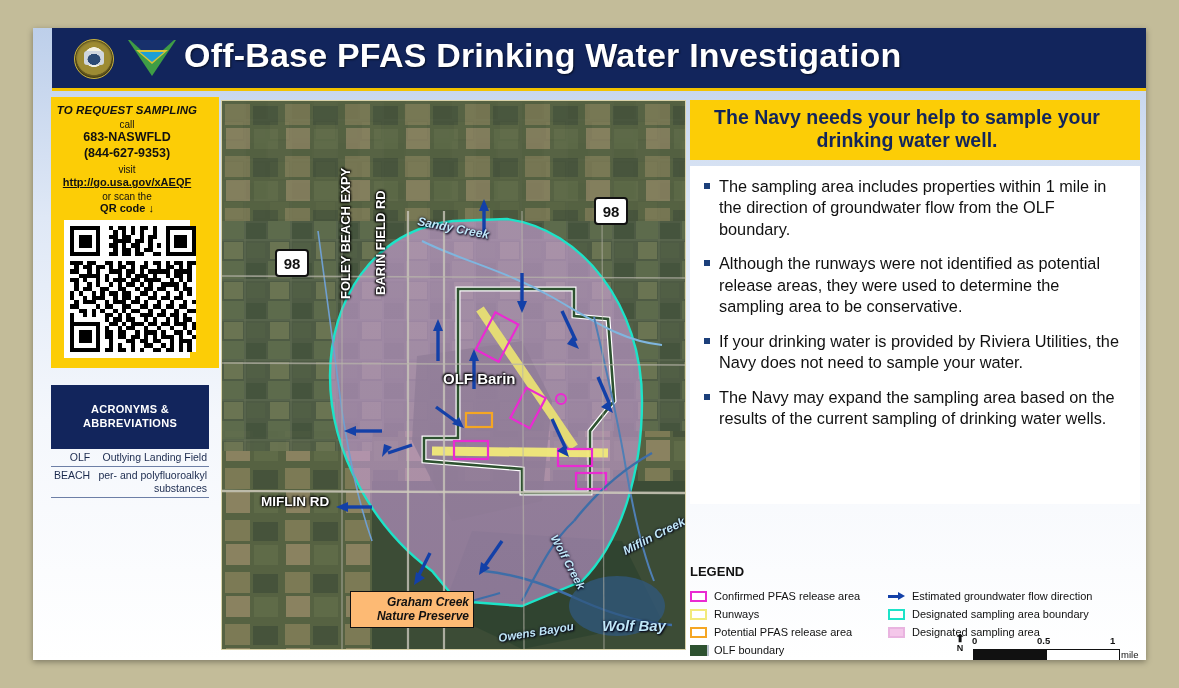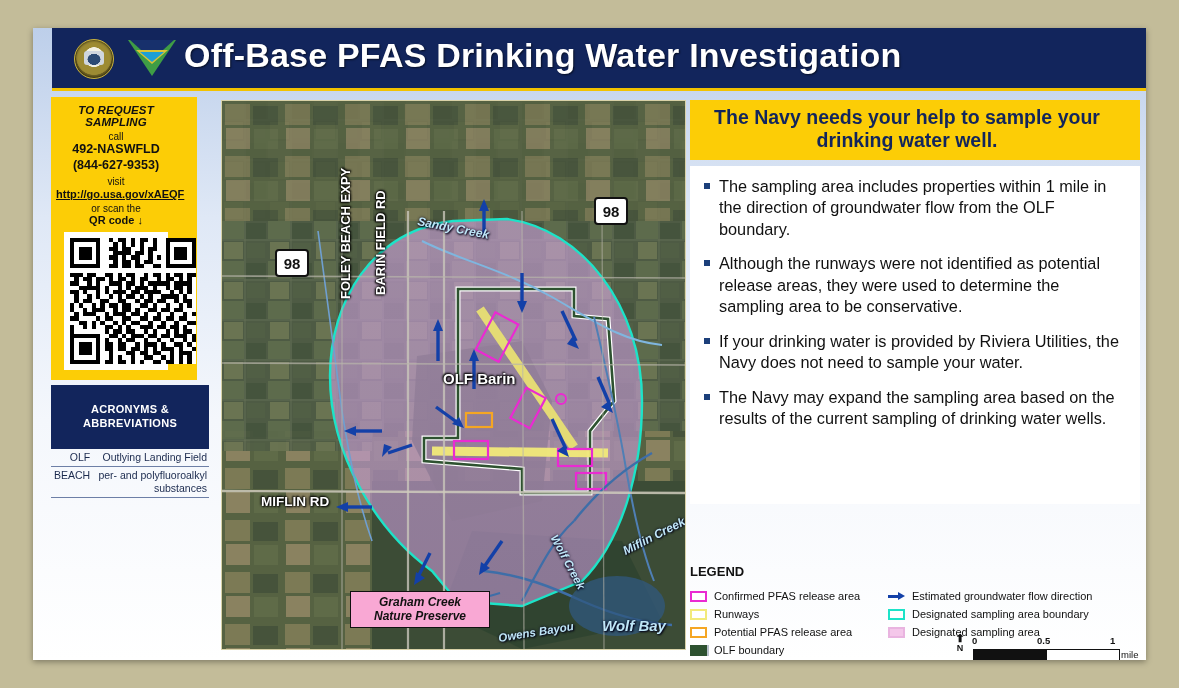--- a/index.html
+++ b/index.html
@@ -37,21 +37,21 @@
     border-top:20px solid #17306c;}
   .tri3{position:absolute;left:84px;top:22px;width:0;height:0;
     border-left:16px solid transparent;border-right:16px solid transparent;
     border-top:14px solid #d9c437;}
   .tri4{position:absolute;left:88px;top:24px;width:0;height:0;
     border-left:12px solid transparent;border-right:12px solid transparent;
     border-top:10px solid #1d9fd6;}
   
   .leftcol{position:absolute;left:7px;top:69px;width:183px;height:556px;}
   .req{
-    position:absolute;left:11px;top:0px;width:146px;
+    position:absolute;left:11px;top:0px;width:168px;
     background:#fccd06;border:2px solid #fccd06;
     text-align:center;padding:5px 19px 8px 3px;box-sizing:border-box;
   }
   .req-h{font-style:italic;font-weight:bold;font-size:11.5px;color:#111;letter-spacing:.1px;}
   .req-sm{font-size:10px;color:#111;margin-top:3px;}
   .req-b{font-size:12.5px;font-weight:bold;color:#111;line-height:1.25;}
   .req-link{font-size:11px;font-weight:bold;color:#111;text-decoration:underline;display:block;margin-top:1px;}
   .req-qr-lbl{font-size:11px;font-weight:bold;color:#111;}
   .qrwrap{background:#fff;margin:6px 8px 0 8px;padding:6px;}
   .qr{width:126px;height:126px;display:block;}
@@ -69,22 +69,22 @@
   .pgno{position:absolute;left:188px;top:624px;width:463px;text-align:center;
     font-size:10px;font-style:italic;font-weight:bold;color:#1e3c7b;}
   
   .mlbl{position:absolute;color:#fff;font-weight:bold;white-space:nowrap;
     text-shadow:0 0 3px #000,1px 1px 2px #000,-1px -1px 2px #000;pointer-events:none;}
   .mlbl-water{position:absolute;color:#bfe6f7;font-weight:bold;font-style:italic;white-space:nowrap;
     text-shadow:0 0 3px #002,1px 1px 2px #001;pointer-events:none;}
   .shield{position:absolute;width:30px;height:24px;background:#fff;border-radius:4px;
     border:2px solid #111;display:flex;align-items:center;justify-content:center;
     font-size:15px;font-weight:bold;color:#111;}
-  .callout{position:absolute;background:#f9a8d4;border:1.5px solid #111;padding:3px 12px;
-    font-style:italic;font-weight:bold;font-size:12px;color:#111;text-align:center;line-height:1.2;}
+  .callout{position:absolute;background:#fdba74;border:1.5px solid #111;padding:3px 4px;
+    font-style:italic;font-weight:bold;font-size:12px;color:#111;text-align:right;line-height:1.2;}
   
   .rightcol{position:absolute;left:657px;top:72px;width:450px;}
   .hl{background:#fccd06;color:#12255c;font-weight:bold;font-size:19.5px;
     text-align:center;padding:6px 20px 7px 4px;line-height:1.2;}
   .bullets{background:#fff;margin-top:6px;padding:10px 12px 10px 10px;min-height:338px;box-sizing:border-box;}
   .bl{display:flex;margin-bottom:13px;}
   .bl:last-child{margin-bottom:0;}
   .bl-sq{width:6px;height:6px;background:#1c3f7a;margin:7px 9px 0 4px;flex:0 0 auto;}
   .bl-tx{font-size:16.3px;color:#111;line-height:1.32;}
   
@@ -122,21 +122,21 @@
     <div class="tri3"></div>
     <div class="tri4"></div>
     <div class="hdr-title">Off-Base PFAS Drinking Water Investigation</div>
   </div>
 
   <div class="leftcol">
 
     <div class="req">
       <div class="req-h">TO REQUEST SAMPLING</div>
       <div class="req-sm">call</div>
-      <div class="req-b">492-NASWFLD</div>
+      <div class="req-b">683-NASWFLD</div>
       <div class="req-b">(844-627-9353)</div>
       <div class="req-sm">visit</div>
       <a class="req-link" href="#">http://go.usa.gov/xAEQF</a>
       <div class="req-sm">or scan the</div>
       <div class="req-qr-lbl">QR code ↓</div>
       <div class="qrwrap">
         <svg class="qr" viewBox="0 0 29 29" shape-rendering="crispEdges">
           <rect width="29" height="29" fill="#fff"></rect>
           <g fill="#000">
             <path d="M0 0h7v7h-7zM1 1v5h5v-5z" fill-rule="evenodd"></path>

